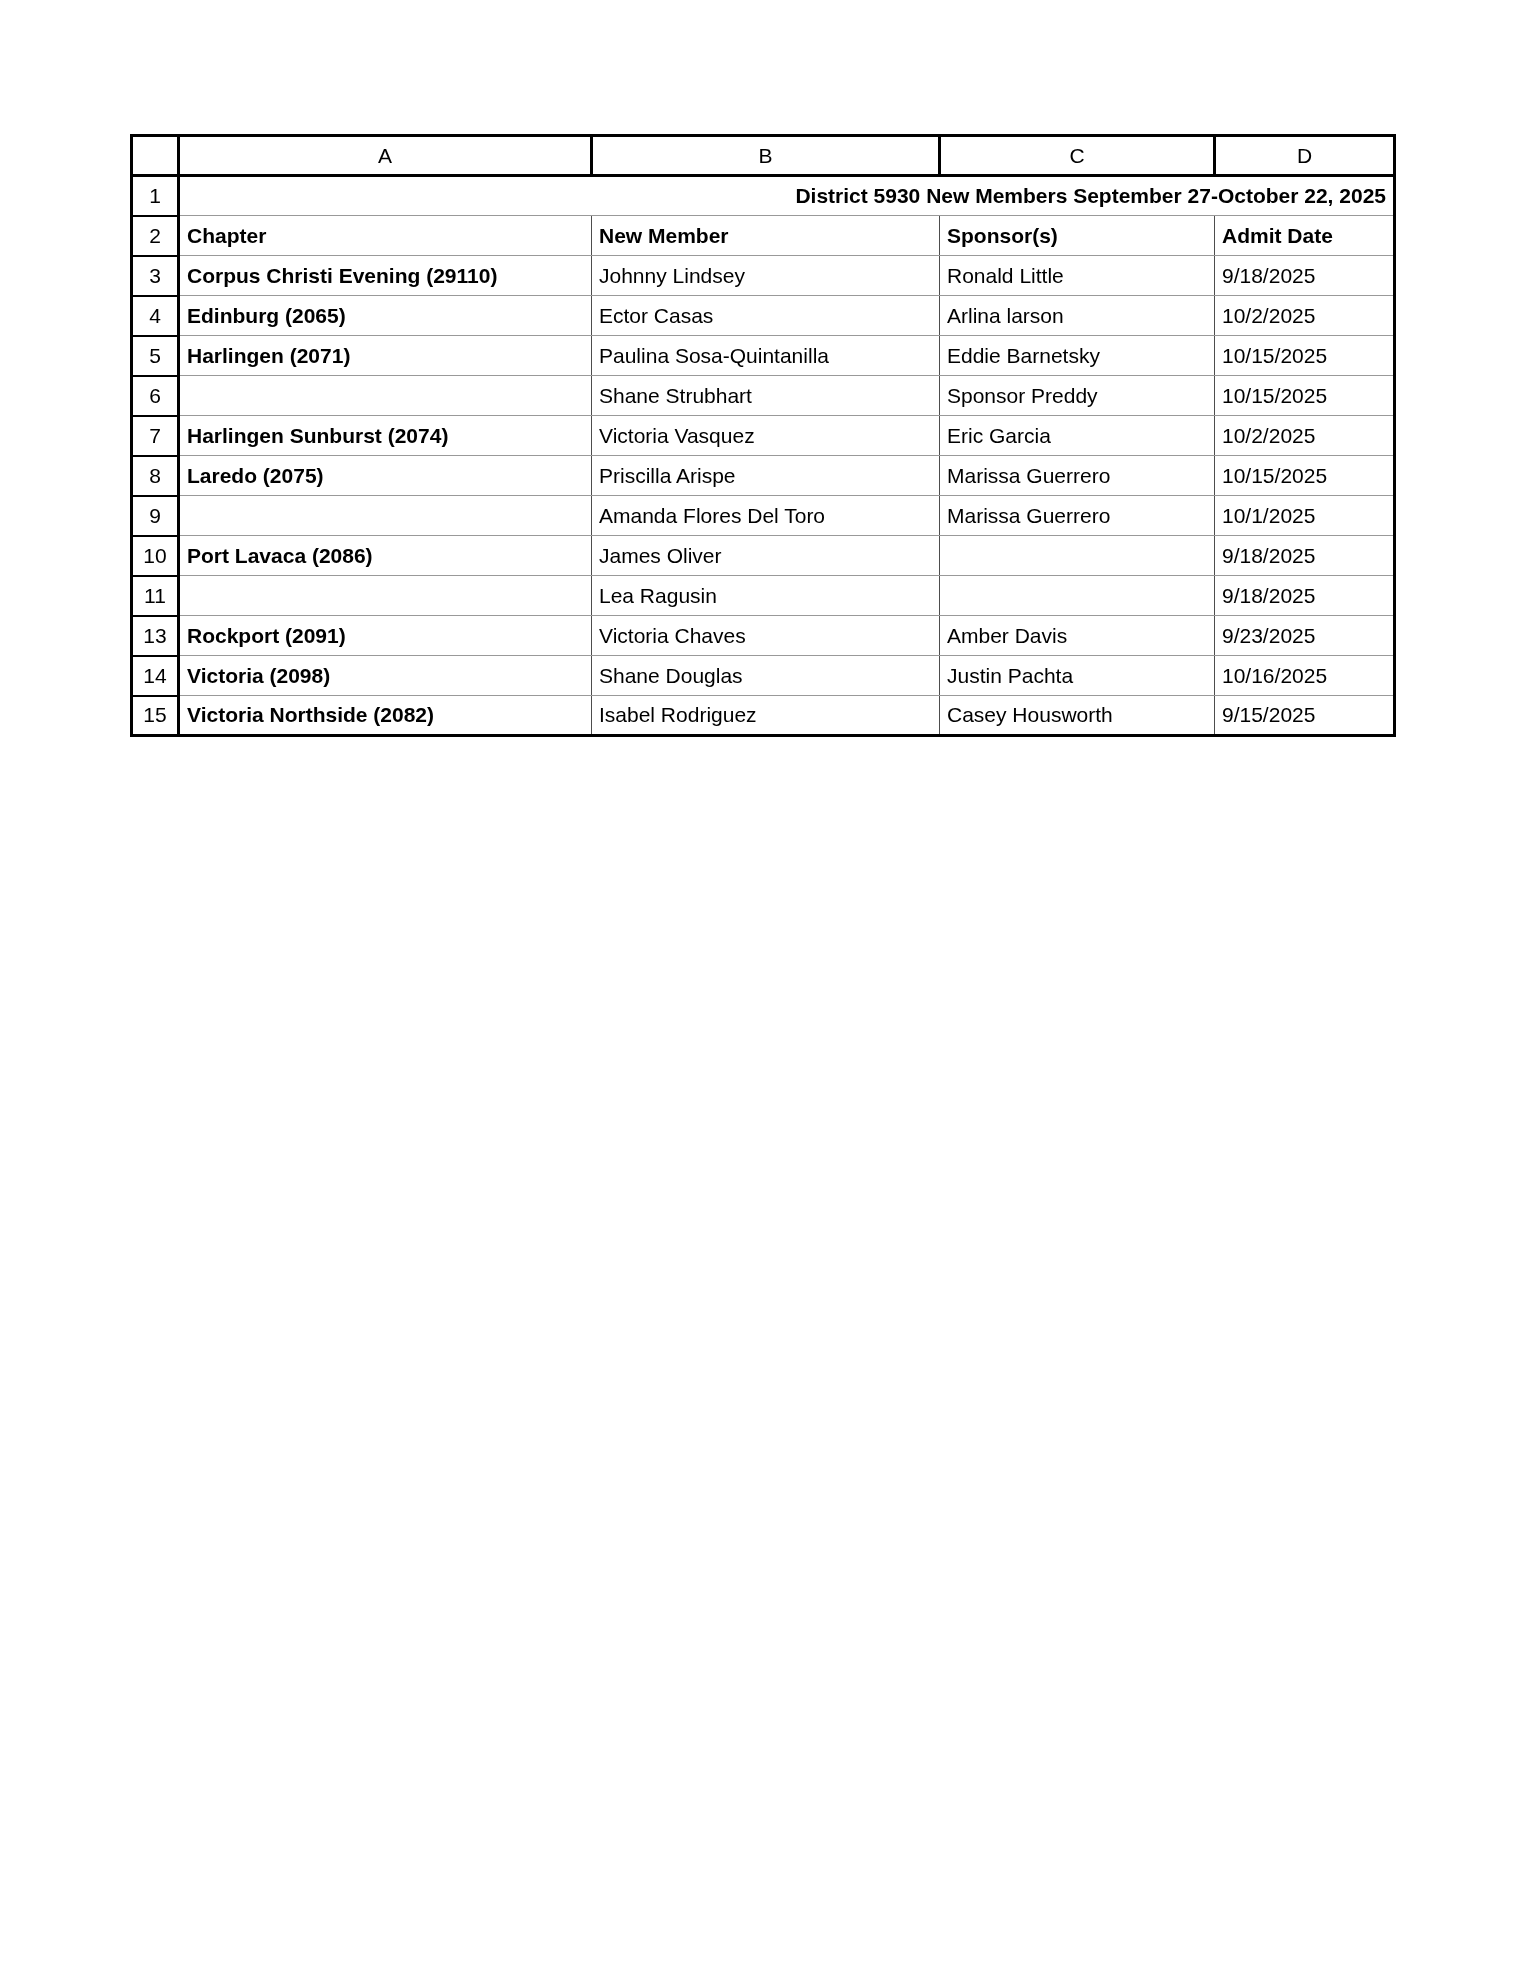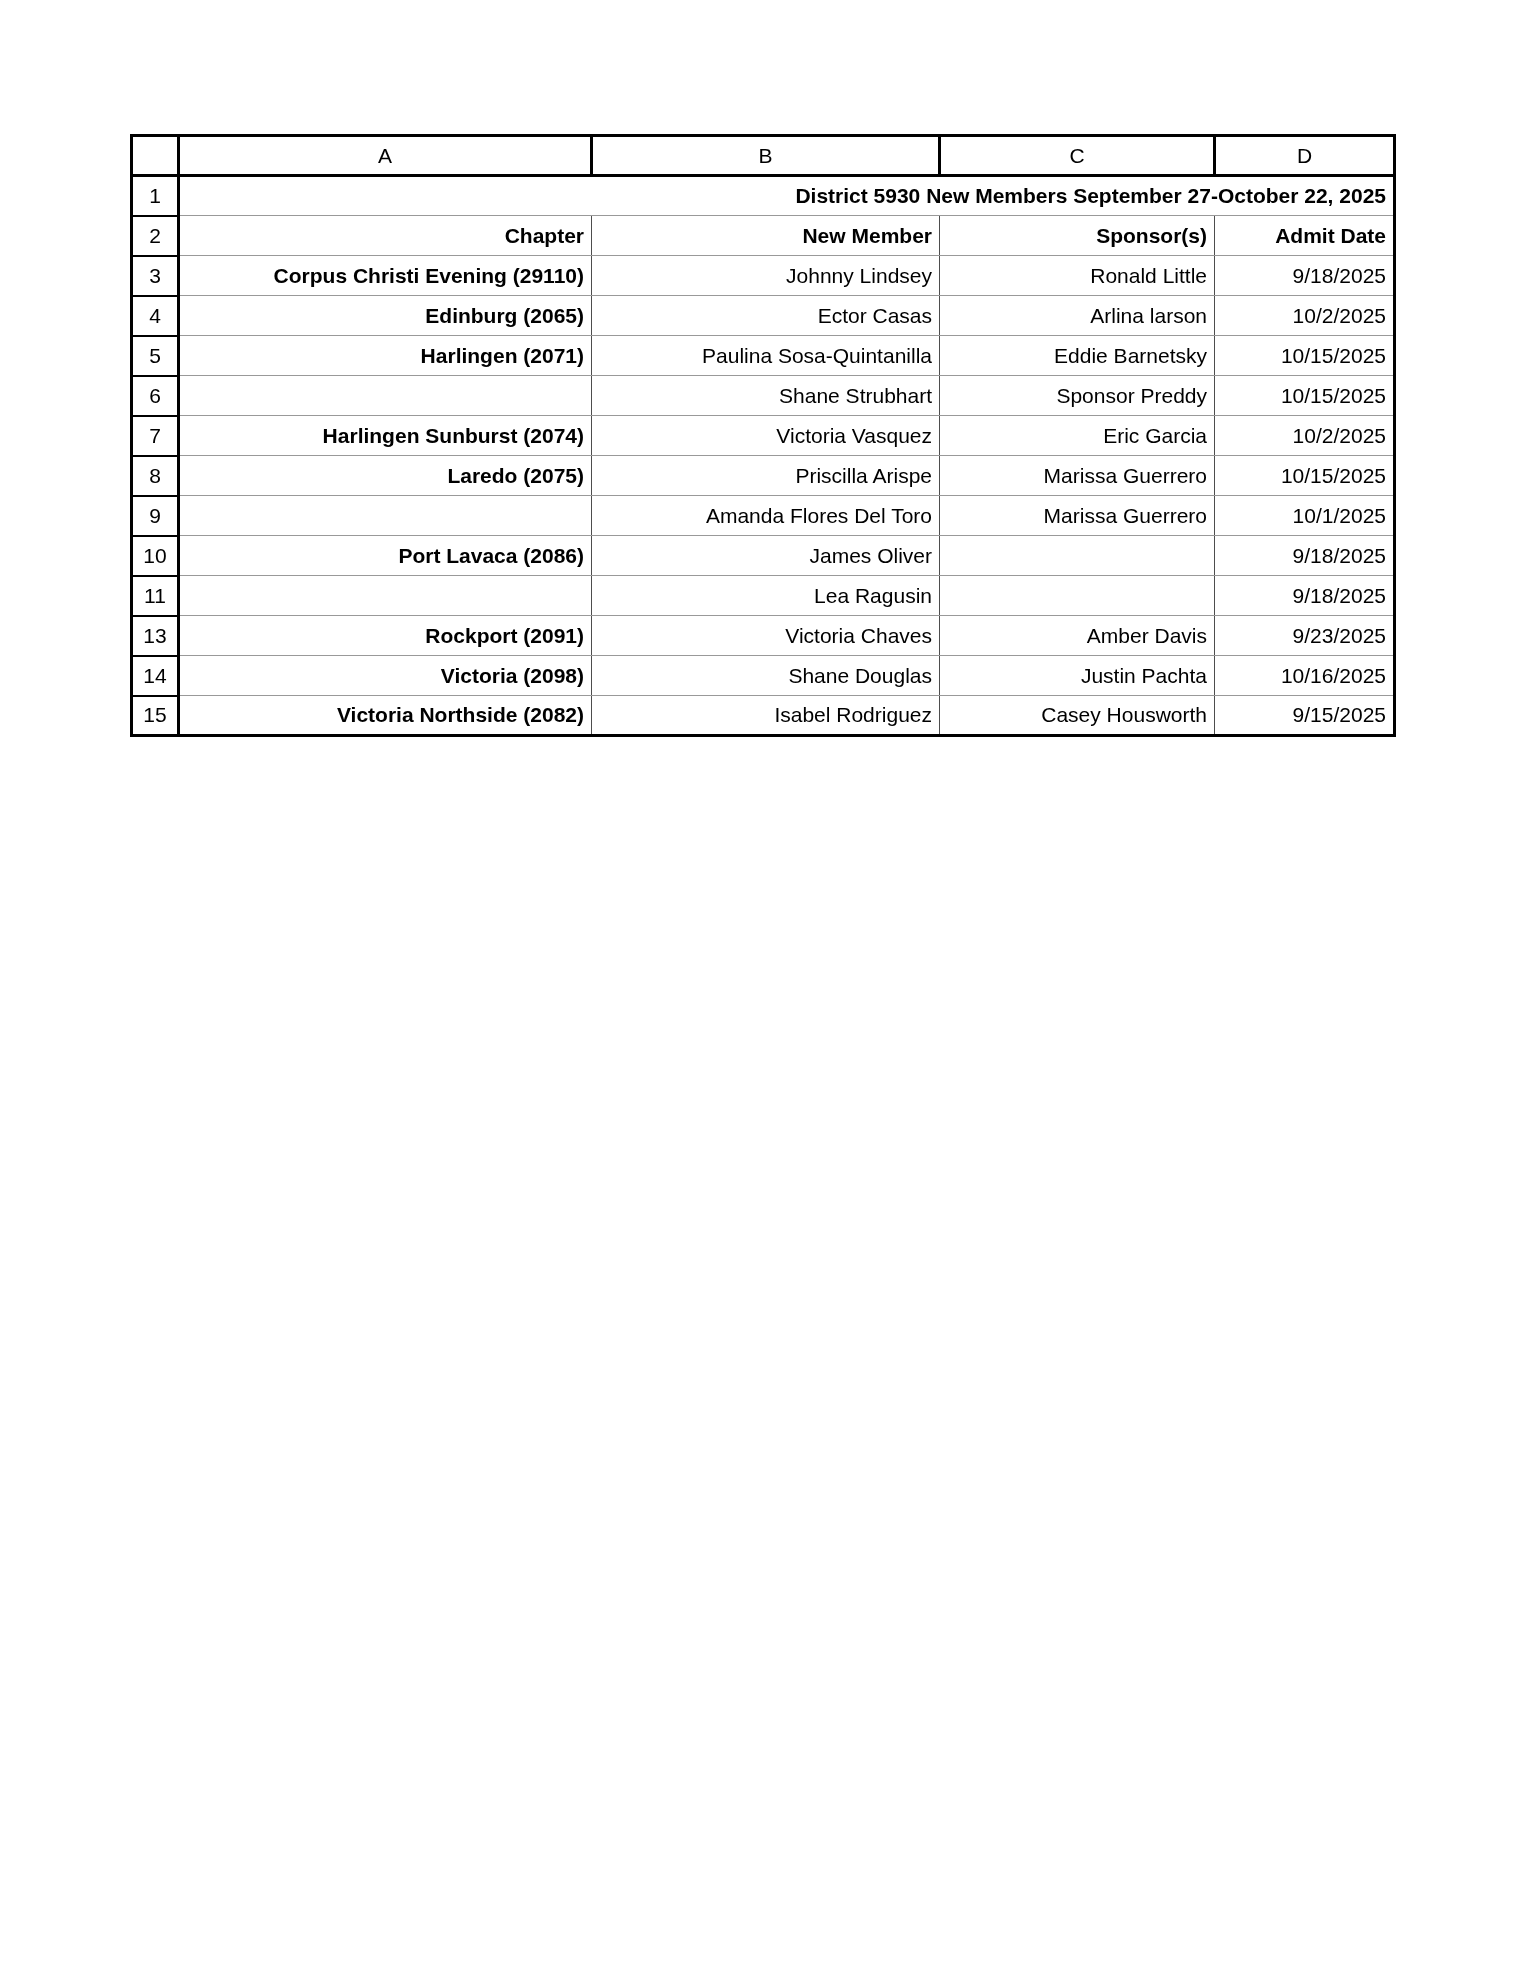--- a/index.html
+++ b/index.html
@@ -54,31 +54,30 @@
   }
   td.title-cell {
     font-weight: 700;
     font-size: 23px;
     text-align: right;
     border-bottom: 1px solid #999999;
   }
   td.c {
     border-right: 1px solid #4d4d4d;
     border-bottom: 1px solid #999999;
-    text-align: right;
   }
   td.hdr {
     font-weight: 700;
   }
   td.bold {
     font-weight: 700;
     margin-top: 48px;
   }
   td.num {
-    text-align: right;
+    text-align: left;
   }
 </style>
 </head>
 <body>
 
 <div class="page">
   <table class="sheet">
     <colgroup>
       <col style="width:47px">
       <col style="width:413px">

